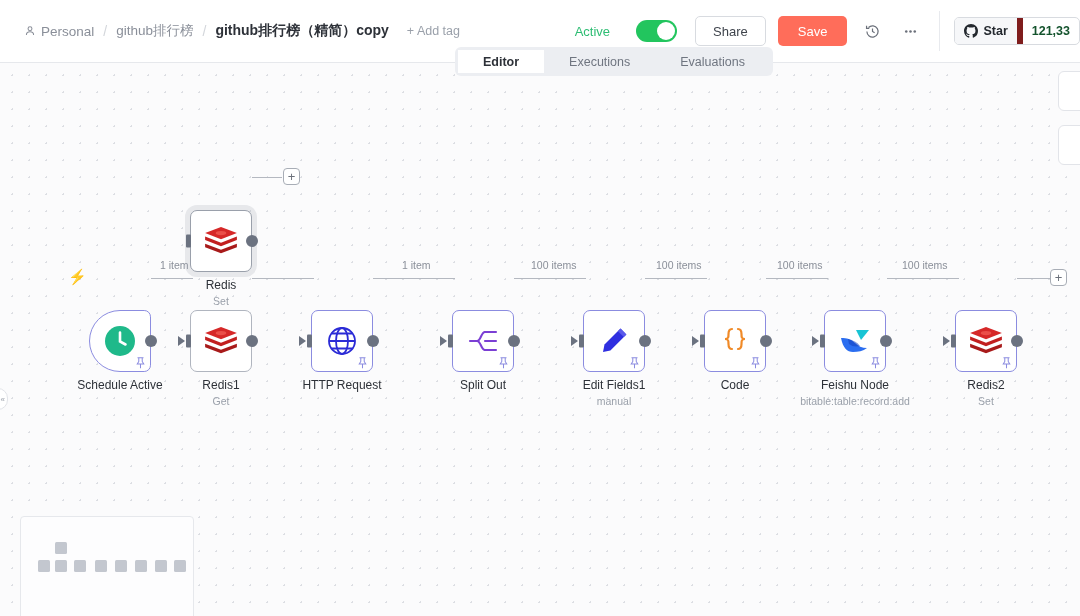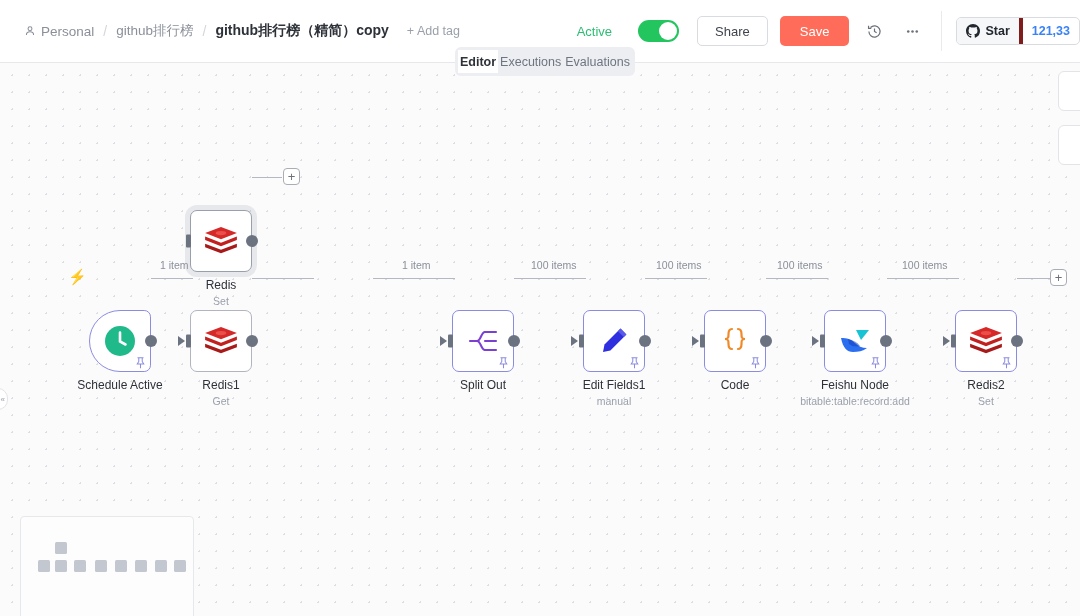--- a/index.html
+++ b/index.html
@@ -51,30 +51,30 @@
   .gh-group {
     margin-left: 14px; display: flex; align-items: center; height: 28px;
     border: 1px solid #d8dbe0; border-radius: 5px; overflow: hidden; background: #fff;
   }
   .gh-star {
     display: flex; align-items: center; gap: 5px; padding: 0 9px; height: 100%;
     background: #f6f7f9; font-size: 12.5px; color: #24292f; font-weight: 600;
   }
   .gh-count {
     padding: 0 9px; height: 100%; display: flex; align-items: center;
-    font-size: 12.5px; color: #3b82f6; font-weight: 600; border-left: 4px solid #7f1d1d;
+    font-size: 12.5px; color: #14532d; font-weight: 600; border-left: 6px solid #7f1d1d;
   }
 
   
   .tabs {
     position: absolute; top: 47px; left: 455px; height: 29px;
     background: #eceef2; border-radius: 6px; display: flex; align-items: center;
     padding: 3px; z-index: 40;
   }
-  .tab { padding: 0 2px; height: 23px; display: flex; align-items: center;
+  .tab { padding: 0 25px; height: 23px; display: flex; align-items: center;
     font-size: 12.5px; color: #6f7580; border-radius: 0; }
   .tab.active { background: #fff; color: #2d3138; font-weight: 600; }
 
   
   .canvas {
     position: absolute; top: 63px; left: 0; width: 1080px; height: 553px;
     background-color: #fbfbfc;
     background-image: radial-gradient(#dcdee3 1px, transparent 1px);
     background-size: 17px 17px; background-position: 4px 4px;
     overflow: hidden;
@@ -289,20 +289,36 @@
           <path d="M2 12 L20 19 L38 12 L38 16 L20 23 L2 16 Z" fill="#c21f1f"></path>
           <path d="M2 20 L20 27 L38 20 L38 24 L20 31 L2 24 Z" fill="#a81a1a"></path>
           <ellipse cx="20" cy="8" rx="6" ry="2.4" fill="#f25c54" opacity=".75"></ellipse>
         </svg>
         <div class="handle-out"></div>
       </div>
       <div class="node-label">Redis1</div>
       <div class="node-sub">Get</div>
     </div>
 
+    <div class="node" style="left:311px; top:247px;">
+      <div class="node-box purple">
+        <div class="arrow-in"></div>
+        <div class="handle-in"></div>
+        <svg width="32" height="32" viewBox="0 0 32 32" fill="none" stroke="#2b2bd6" stroke-width="1.8">
+          <circle cx="16" cy="16" r="13"></circle>
+          <ellipse cx="16" cy="16" rx="6" ry="13"></ellipse>
+          <path d="M3 16h26M5.5 8.5h21M5.5 23.5h21"></path>
+        </svg>
+        <svg class="pin" viewBox="0 0 12 14" fill="none" stroke="#8b8ce0" stroke-width="1.2">
+          <path d="M2.5 1h7M4 1v4.2L2.2 8.2h7.6L8 5.2V1M6 8.2V13"></path>
+        </svg>
+        <div class="handle-out"></div>
+      </div>
+      <div class="node-label">HTTP Request</div>
+    </div>
 
     <div class="node" style="left:452px; top:247px;">
       <div class="node-box purple">
         <div class="arrow-in"></div>
         <div class="handle-in"></div>
         <svg width="32" height="30" viewBox="0 0 32 30" fill="none" stroke="#7b3fd4" stroke-width="2.1">
           <path d="M3 15h7" stroke-linecap="round"></path>
           <path d="M10 15c4 0 4-9 8-9" stroke-linecap="round"></path>
           <path d="M10 15c4 0 4 9 8 9" stroke-linecap="round"></path>
           <path d="M18 6h11M18 15h11M18 24h11" stroke-linecap="round"></path>

